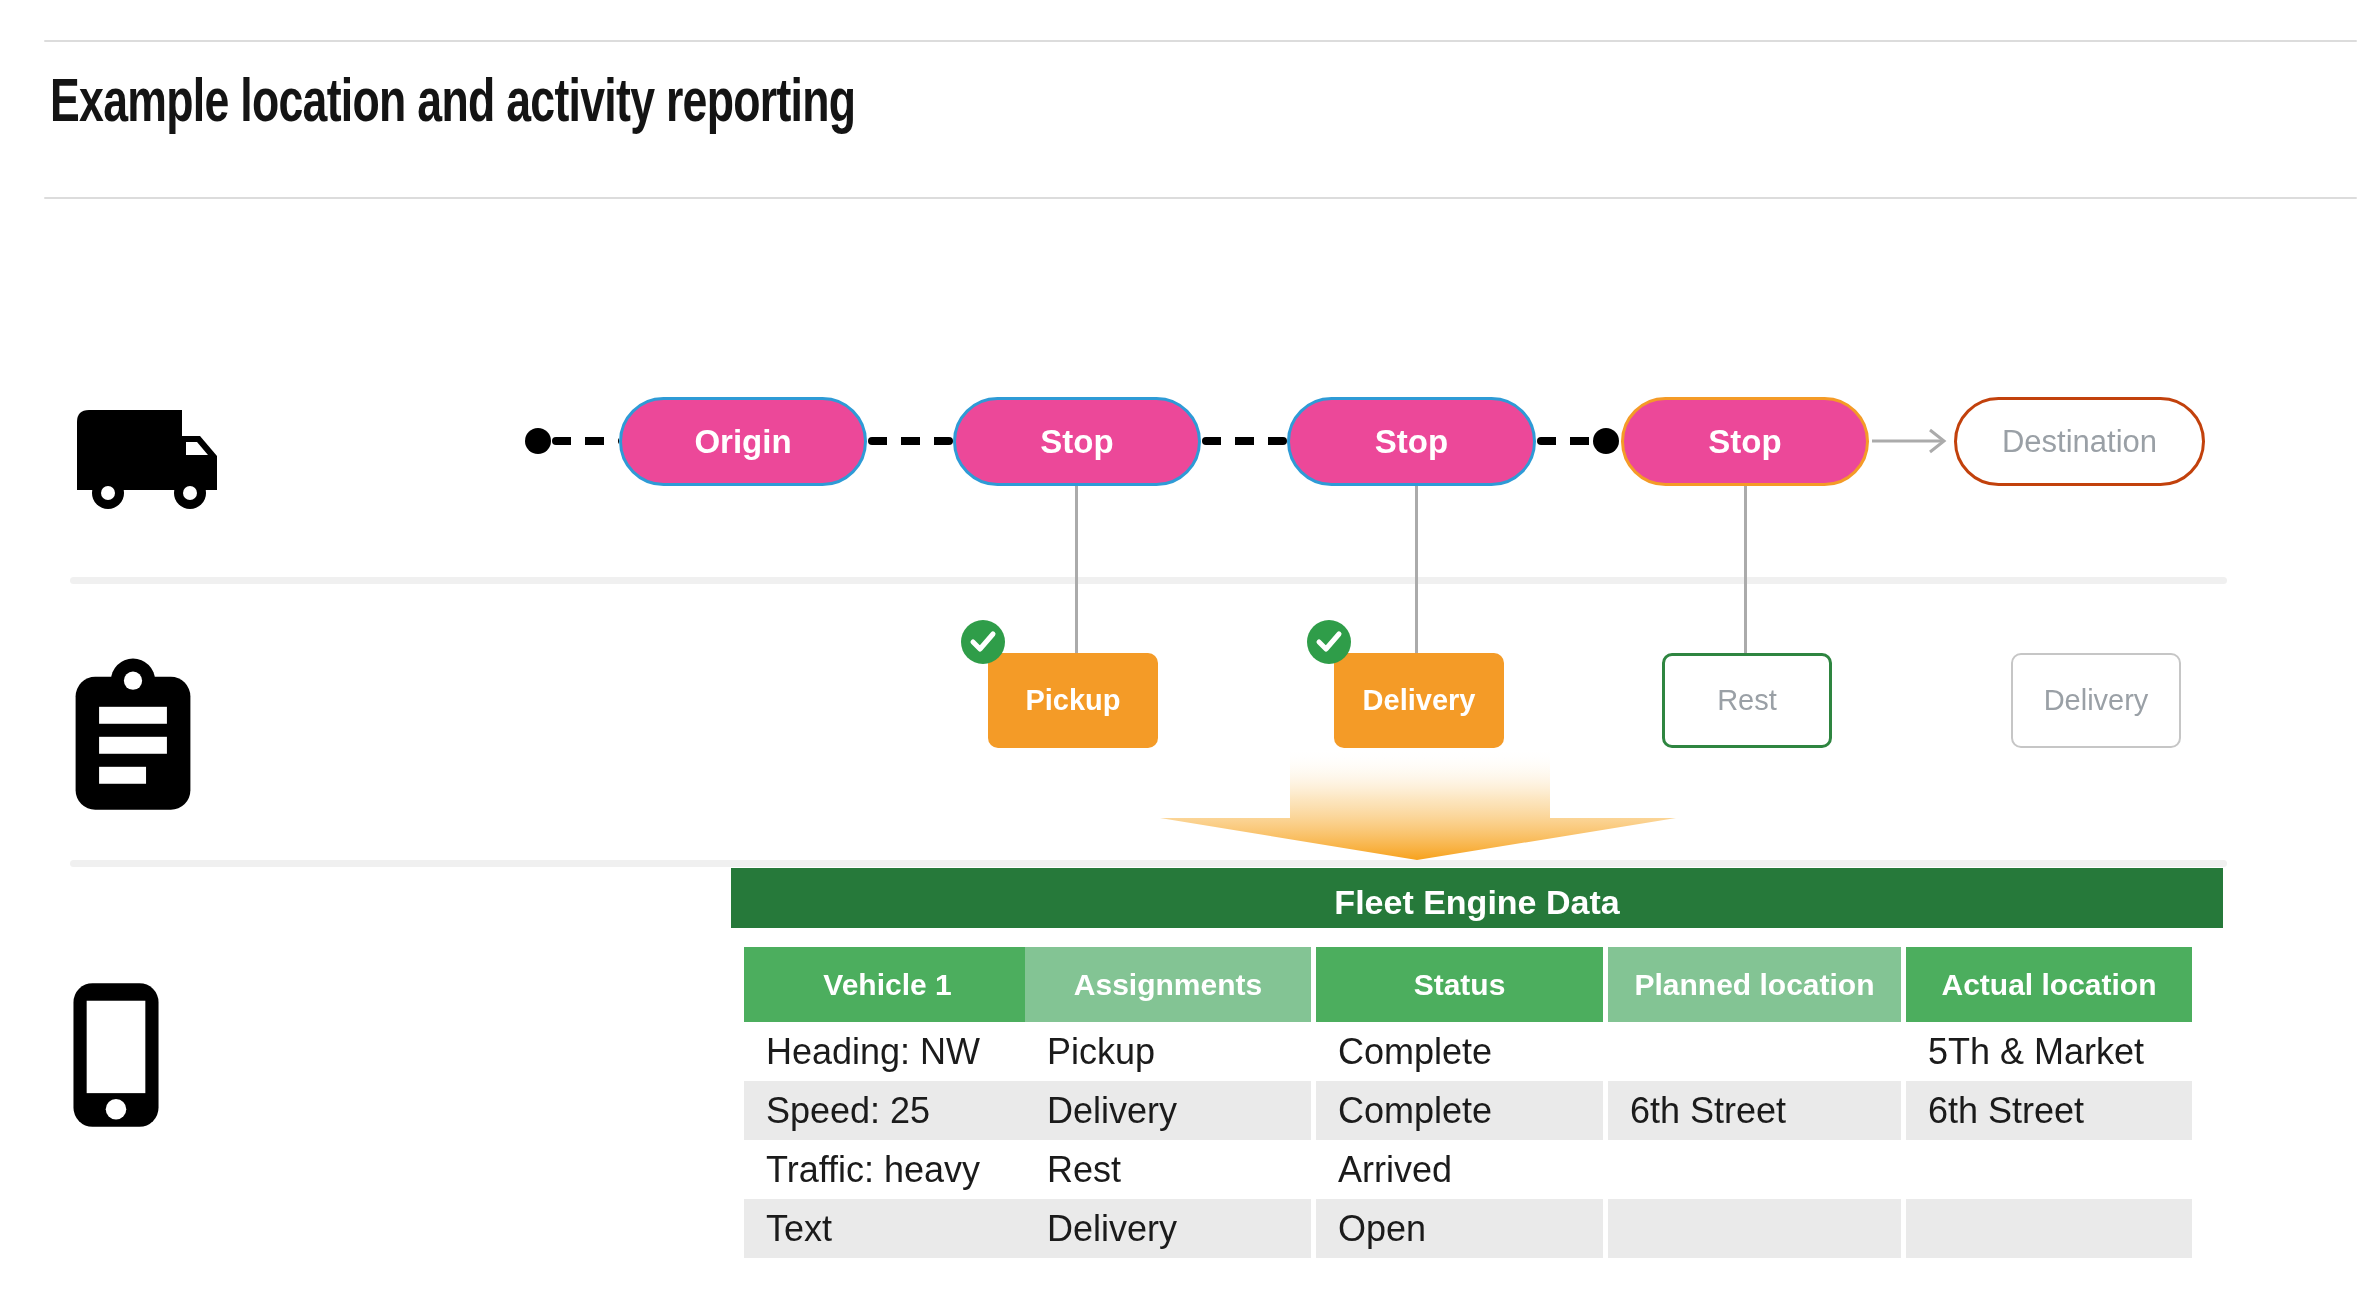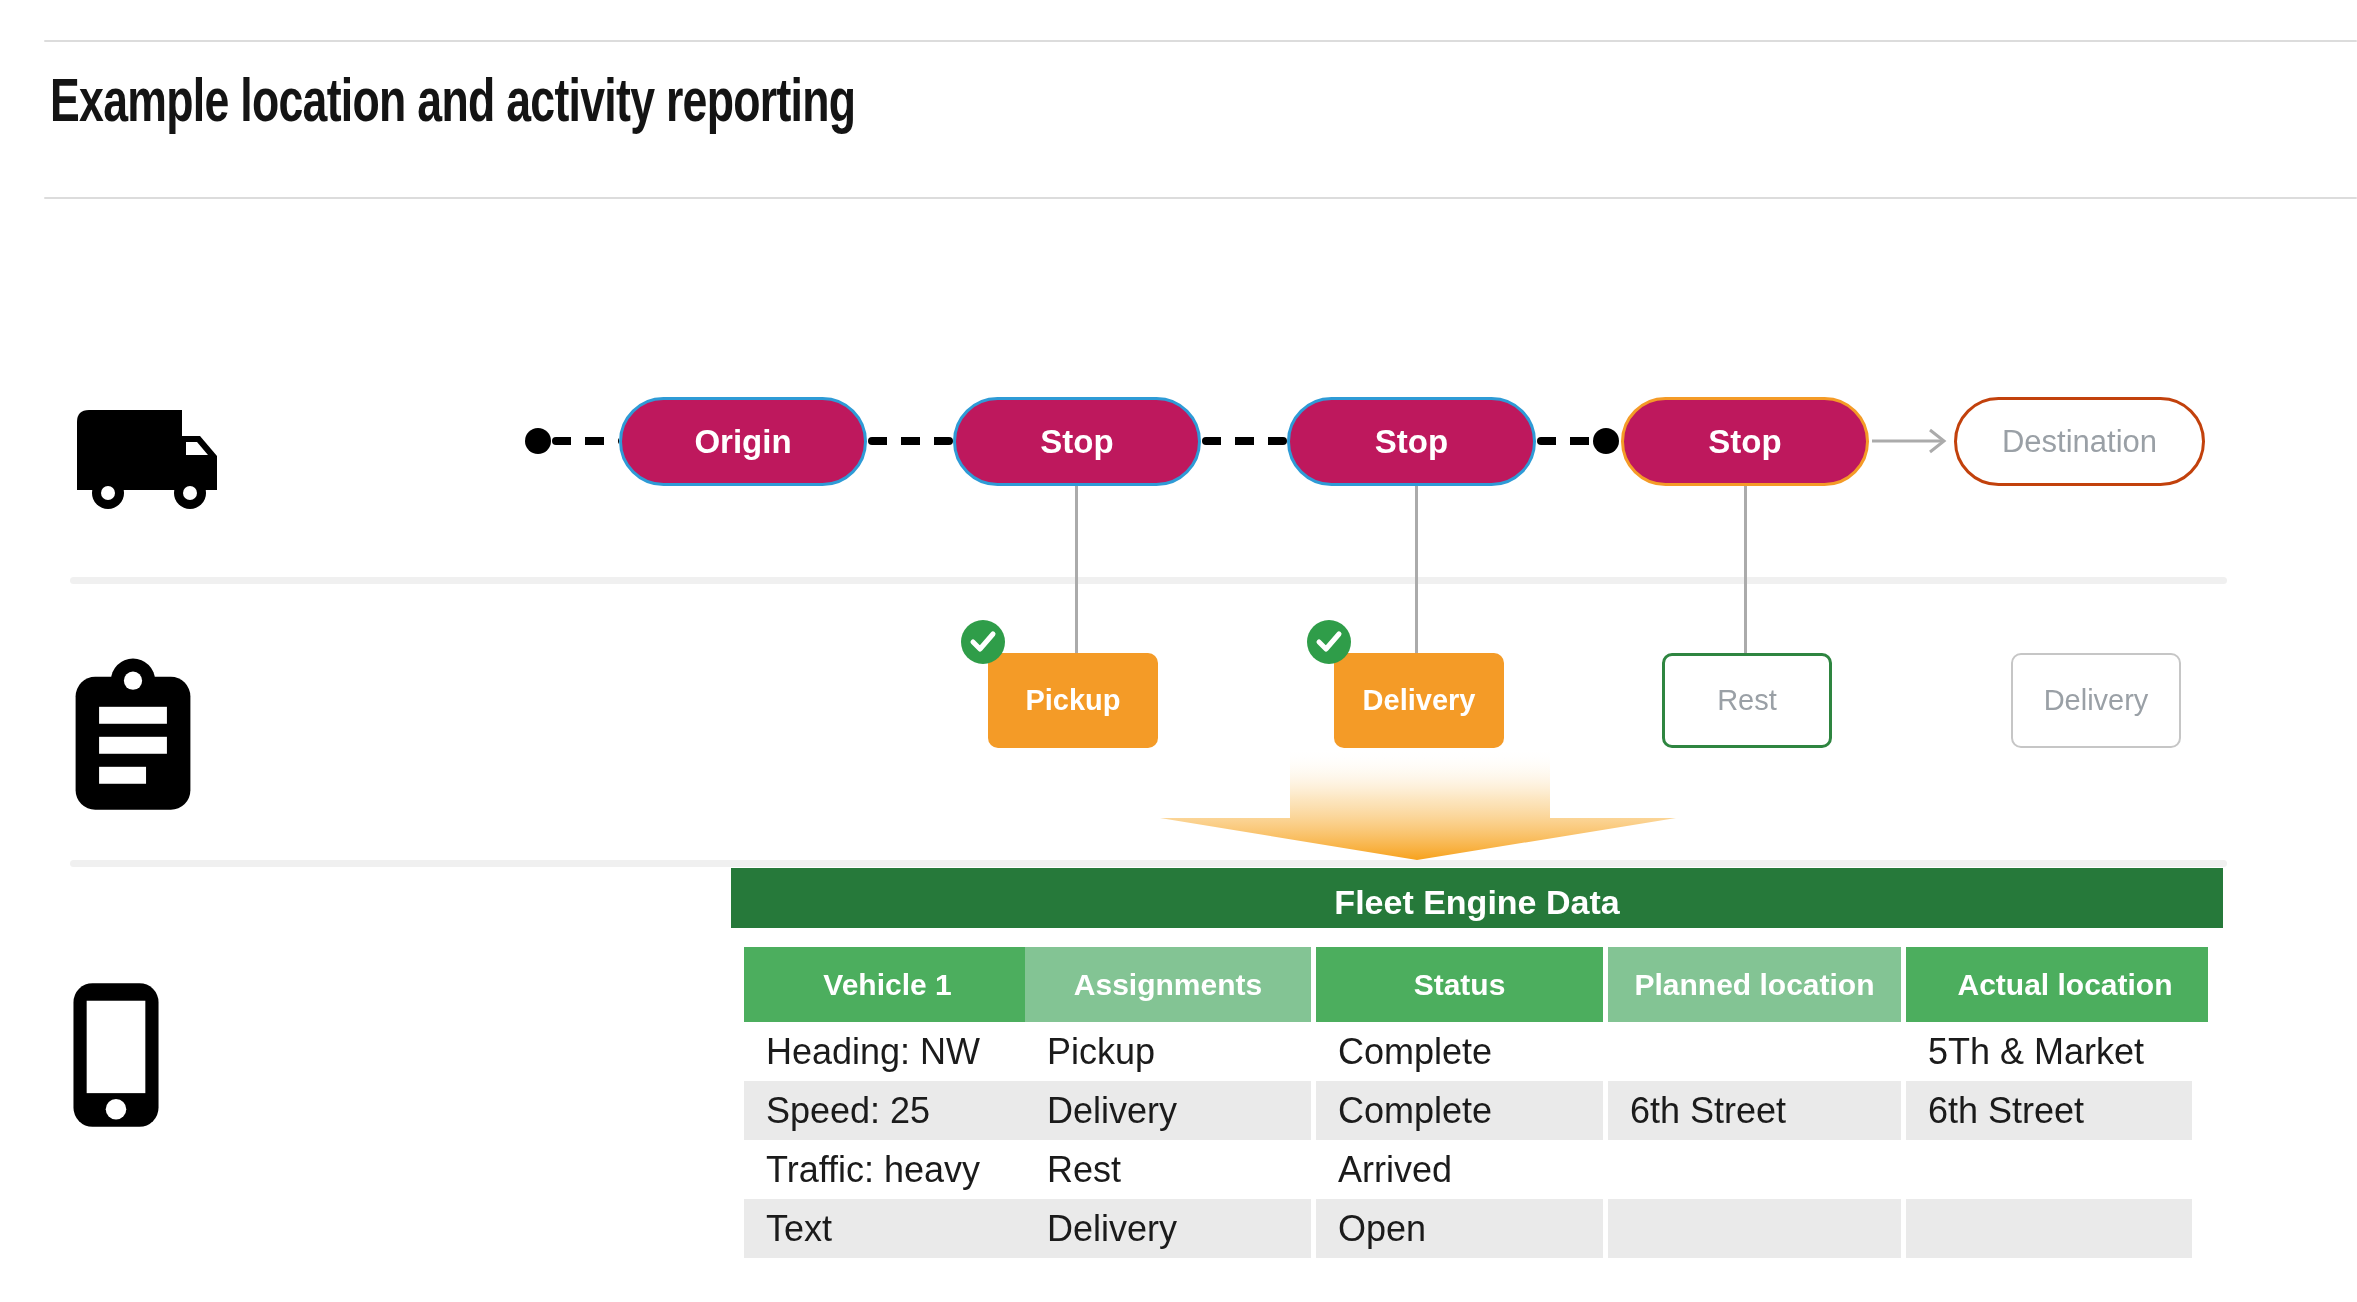--- a/index.html
+++ b/index.html
@@ -12,21 +12,21 @@
 
   #page-title{position:absolute;left:50px;top:64px;font-size:62px;font-weight:700;color:#141414;
     letter-spacing:-1px;transform:scaleX(.72);transform-origin:left center;white-space:nowrap;}
 
   .section-divider{position:absolute;left:70px;width:2157px;height:7px;background:#f0f0f0;border-radius:4px;}
   #divider-1{top:577px;}
   #divider-2{top:860px;}
 
   
   .pill{position:absolute;top:397px;height:89px;box-sizing:border-box;border-radius:45px;
-    background:#be185d;border:3px solid #2E9BD6;display:flex;align-items:center;justify-content:center;
+    background:#ec4899;border:3px solid #2E9BD6;display:flex;align-items:center;justify-content:center;
     color:#fff;font-weight:700;font-size:33px;}
   #pill-origin{left:619px;width:248px;}
   #pill-stop1{left:953px;width:248px;}
   #pill-stop2{left:1287px;width:249px;}
   #pill-stop3{left:1621px;width:248px;border-color:#F49B27;}
   #pill-destination{left:1954px;width:251px;background:#fff;border:3px solid #c2410c;color:#9aa0a6;font-weight:400;font-size:31px;}
 
   .dot{position:absolute;top:428px;width:26px;height:26px;border-radius:50%;background:#000;}
   #dot-start{left:525px;}
   #dot-progress{left:1593px;}
@@ -62,21 +62,21 @@
   
   #table-title{position:absolute;left:731px;top:868px;width:1492px;height:60px;background:#26793A;
     color:#fff;font-weight:700;font-size:34px;text-align:center;line-height:69px;}
   .th{position:absolute;top:947px;height:75px;line-height:75px;text-align:center;color:#fff;font-weight:700;font-size:30px;}
   .green-md{background:#4CAE5E;}
   .green-lt{background:#83C494;}
   .col1{left:733px;width:287px;margin-left:11px;}
   .col2{left:1025px;width:286px;}
   .col3{left:1316px;width:287px;}
   .col4{left:1608px;width:293px;}
-  .col5{left:1906px;width:286px;padding-left:16px;}
+  .col5{left:1906px;width:286px;}
   .cell{position:absolute;height:59px;line-height:59px;font-size:36px;color:#1b1b1b;
     padding-left:22px;box-sizing:border-box;white-space:nowrap;overflow:hidden;}
   .r0{top:1022px;} .r1{top:1081px;} .r2{top:1140px;} .r3{top:1199px;}
   .stripe{background:#EAEAEA;}
 
   .icon{position:absolute;}
   #truck-icon{left:72px;top:398px;width:150px;height:112px;}
   #clipboard-icon{left:73px;top:658px;width:120px;height:155px;}
   #phone-icon{left:72px;top:980px;width:88px;height:150px;}
 </style>

